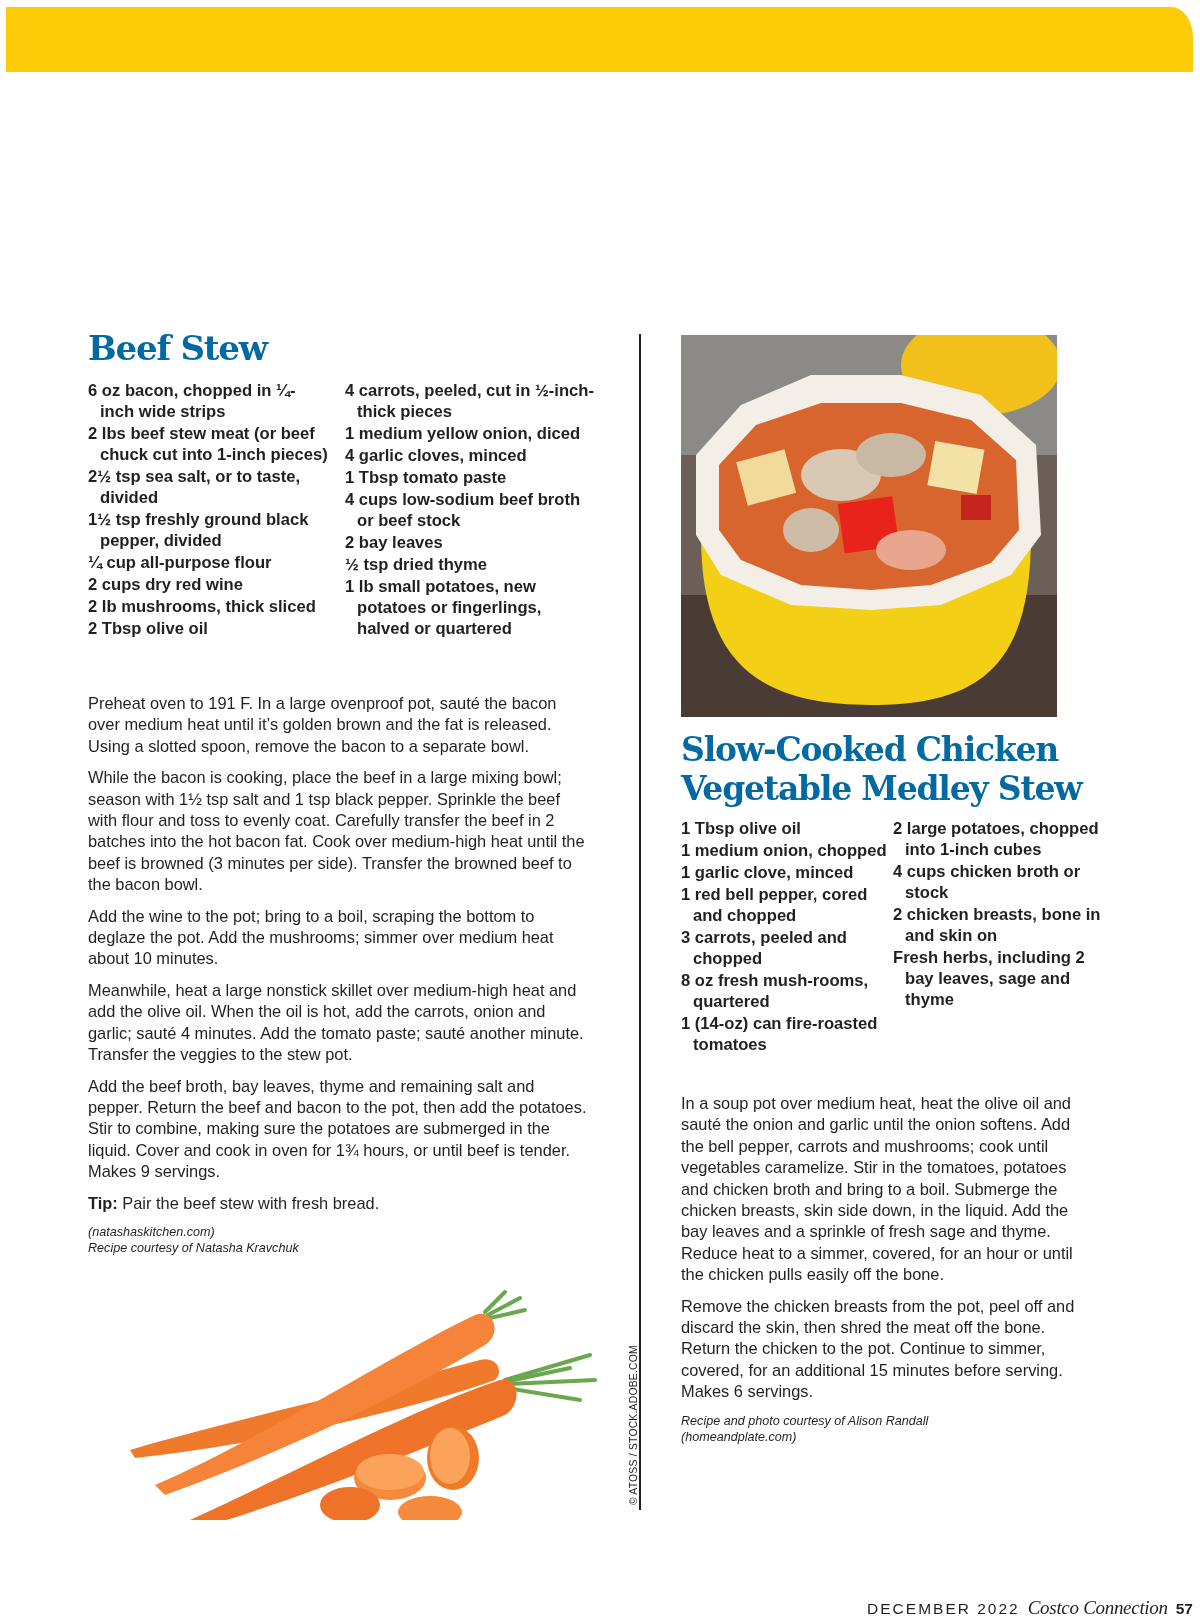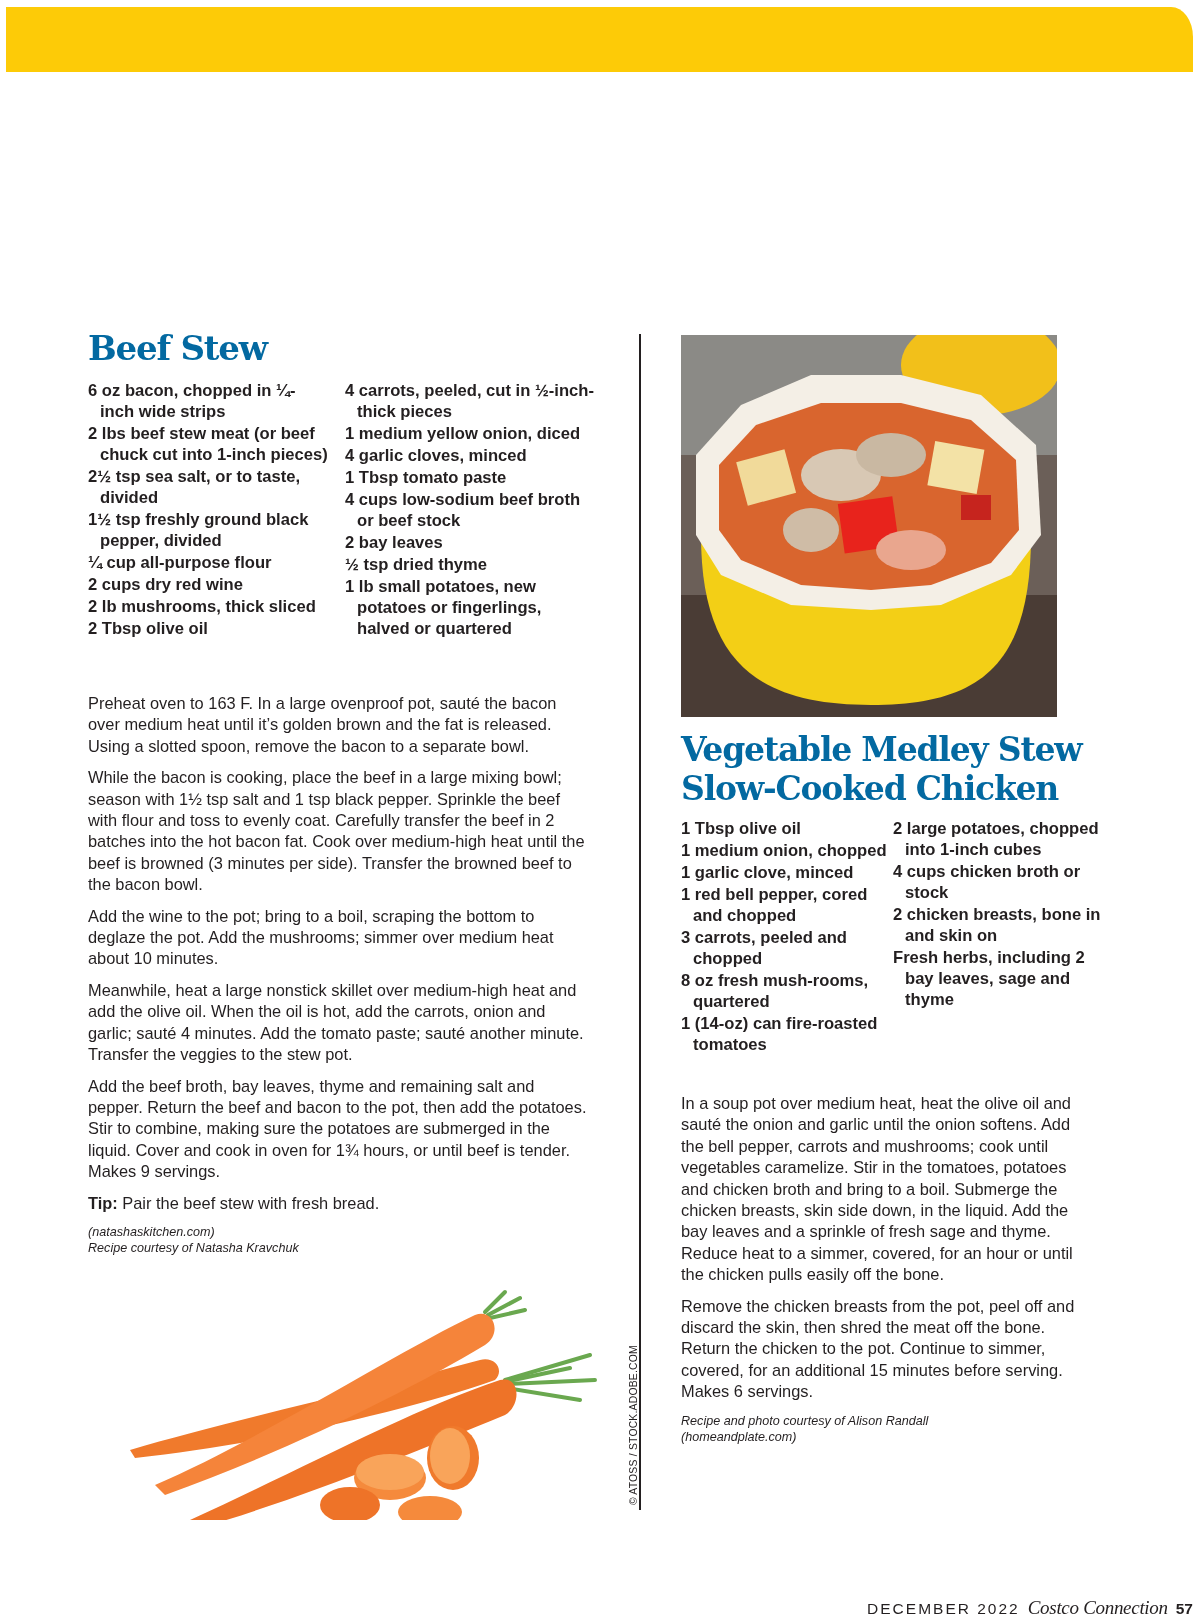--- a/index.html
+++ b/index.html
@@ -51,21 +51,21 @@
   <div class="ing">1 medium yellow onion, diced</div>
   <div class="ing">4 garlic cloves, minced</div>
   <div class="ing">1 Tbsp tomato paste</div>
   <div class="ing">4 cups low-sodium beef broth or beef stock</div>
   <div class="ing">2 bay leaves</div>
   <div class="ing">½ tsp dried thyme</div>
   <div class="ing">1 lb small potatoes, new potatoes or fingerlings, halved or quartered</div>
 </div>
 
 <div class="beef-steps">
-  <p class="para">Preheat oven to 163 F. In a large ovenproof pot, sauté the bacon over medium heat until it’s golden brown and the fat is released. Using a slotted spoon, remove the bacon to a separate bowl.</p>
+  <p class="para">Preheat oven to 191 F. In a large ovenproof pot, sauté the bacon over medium heat until it’s golden brown and the fat is released. Using a slotted spoon, remove the bacon to a separate bowl.</p>
   <p class="para">While the bacon is cooking, place the beef in a large mixing bowl; season with 1½ tsp salt and 1 tsp black pepper. Sprinkle the beef with flour and toss to evenly coat. Carefully transfer the beef in 2 batches into the hot bacon fat. Cook over medium-high heat until the beef is browned (3 minutes per side). Transfer the browned beef to the bacon bowl.</p>
   <p class="para">Add the wine to the pot; bring to a boil, scraping the bottom to deglaze the pot. Add the mushrooms; simmer over medium heat about 10 minutes.</p>
   <p class="para">Meanwhile, heat a large nonstick skillet over medium-high heat and add the olive oil. When the oil is hot, add the carrots, onion and garlic; sauté 4 minutes. Add the tomato paste; sauté another minute. Transfer the veggies to the stew pot.</p>
   <p class="para">Add the beef broth, bay leaves, thyme and remaining salt and pepper. Return the beef and bacon to the pot, then add the potatoes. Stir to combine, making sure the potatoes are submerged in the liquid. Cover and cook in oven for 1¾ hours, or until beef is tender. Makes 9 servings.</p>
   <p class="para"><span class="tip-label">Tip:</span><span> Pair the beef stew with fresh bread.</span></p>
   <div class="credit">
     <div>(natashaskitchen.com)</div>
     <div>Recipe courtesy of Natasha Kravchuk</div>
   </div>
 </div>
@@ -110,22 +110,22 @@
     <rect x="160" y="165" width="55" height="50" fill="#e8231c" transform="rotate(-8 187 190)"></rect>
     <ellipse cx="160" cy="140" rx="40" ry="26" fill="#d8c8b4"></ellipse>
     <ellipse cx="210" cy="120" rx="35" ry="22" fill="#c9b8a2"></ellipse>
     <ellipse cx="130" cy="195" rx="28" ry="22" fill="#cfbca6"></ellipse>
     <ellipse cx="230" cy="215" rx="35" ry="20" fill="#e9a68e"></ellipse>
     <rect x="280" y="160" width="30" height="25" fill="#c6241e"></rect>
   </svg>
 </div>
 
 <div class="title-serif stew-title">
+  <div>Slow-Cooked Chicken</div>
   <div>Vegetable Medley Stew</div>
-  <div>Slow-Cooked Chicken</div>
 </div>
 
 <div class="ing-col chk-ing-1">
   <div class="ing">1 Tbsp olive oil</div>
   <div class="ing">1 medium onion, chopped</div>
   <div class="ing">1 garlic clove, minced</div>
   <div class="ing">1 red bell pepper, cored and chopped</div>
   <div class="ing">3 carrots, peeled and chopped</div>
   <div class="ing">8 oz fresh mush-rooms, quartered</div>
   <div class="ing">1 (14-oz) can fire-roasted tomatoes</div>

